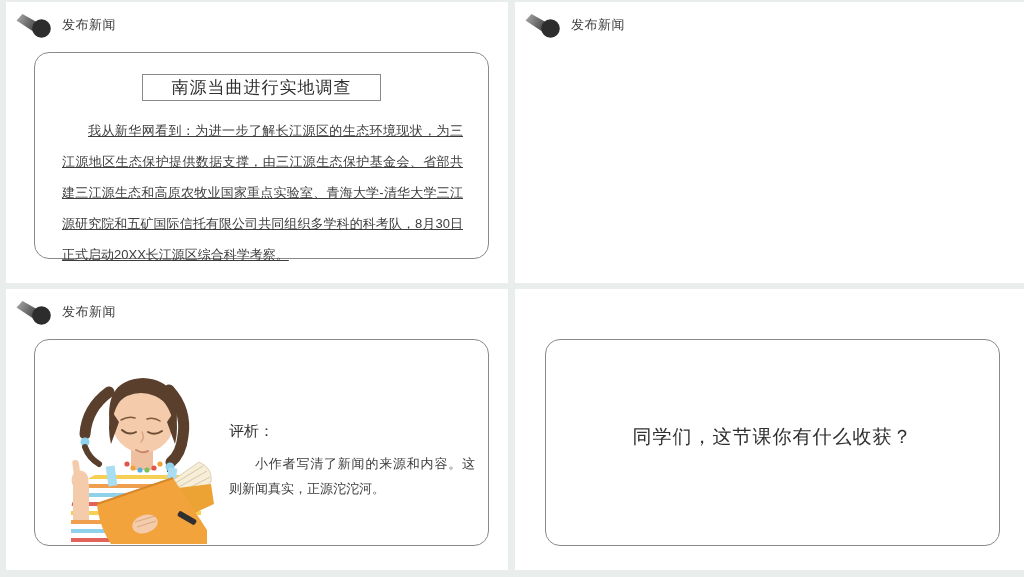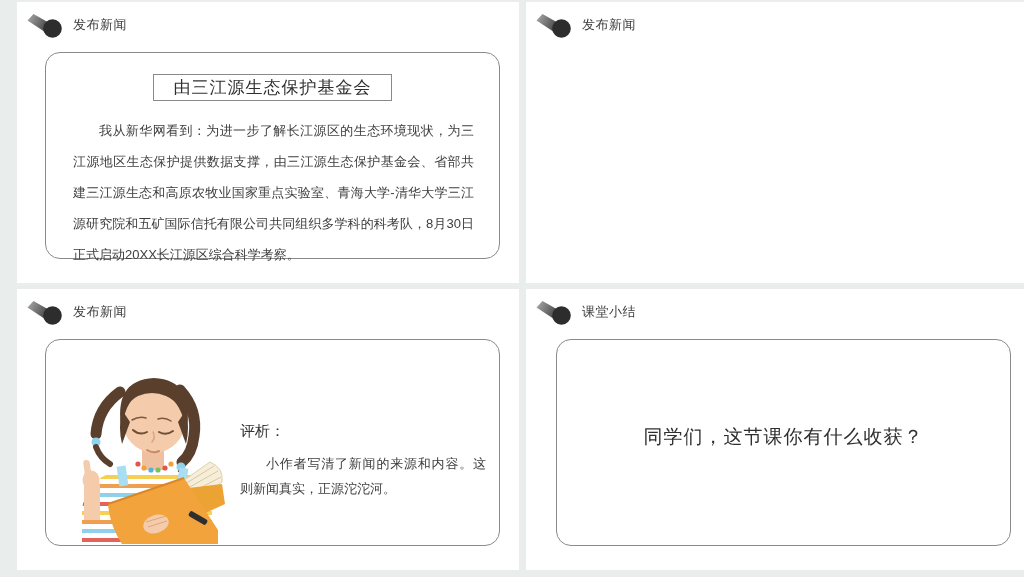--- a/index.html
+++ b/index.html
@@ -5,21 +5,21 @@
   * { box-sizing: border-box; margin: 0; padding: 0; }
   html, body { width: 1024px; height: 577px; }
   body {
     background: #e9eeec;
     font-family: "Liberation Sans", "DejaVu Sans", sans-serif;
     color: #3b3b3b;
   }
   .grid {
     display: grid;
     width: 1024px; height: 577px;
-    padding: 2px 3px 7px 17px;
+    padding: 2px 3px 7px 6px;
     grid-template-columns: 502px 509px;
     grid-template-rows: 281px 281px;
     column-gap: 7px; row-gap: 6px;
   }
   .card { position: relative; background: #ffffff; overflow: hidden; }
   .hdr { position: absolute; top: 9px; left: 10px; display: flex; align-items: center; gap: 9px; }
   .mic { width: 37px; height: 28px; display: block; }
   .hdr-label { font-size: 13px; color: #3c3c3c; letter-spacing: 0.5px; }
   .box {
     position: absolute; top: 50px; height: 207px;
@@ -29,21 +29,21 @@
   .card-r .box { left: 30px; width: 455px; }
   .title-frame {
     width: 239px; height: 27px; margin: 21px auto 0;
     border: 1px solid #8a8a8a;
     text-align: center; font-size: 17px; line-height: 25px; color: #2f2f2f;
     letter-spacing: 1px;
   }
   .news-body {
     margin: 14px 25px 0 27px;
     font-size: 13px; line-height: 31px;
-    text-align: justify; text-indent: 2em; color: #3d3d3d;
+    text-align: justify; text-indent: 2em; color: #3d3d3d; text-decoration: underline;
   }
   .news-body2 {
     margin: 33px 22px 0 22px;
     font-size: 13px; line-height: 30px;
     text-align: justify; text-indent: 2em; color: #3d3d3d;
     letter-spacing: 0.6px;
   }
   .girl-art { position: absolute; left: 6px; bottom: 1px; width: 173px; height: 172px; display: block; }
   .review { position: absolute; left: 194px; top: 82px; width: 246px; }
   .review-label { font-size: 15px; color: #333333; margin-bottom: 10px; font-weight: normal; }
@@ -64,21 +64,21 @@
             <stop offset="0" stop-color="#ababab"></stop>
               <stop offset="1" stop-color="#3f3f3f"></stop>
           </linearGradient>
         </defs>
         <polygon points="0.5,9.5 6.5,3 25,13.5 19.5,22" fill="url(#micg)"></polygon>
         <circle cx="25.5" cy="17.5" r="9.3" fill="#2d2d2d"></circle>
       </svg>
       <span class="hdr-label">发布新闻</span>
     </div>
     <div class="box">
-      <div class="title-frame">由三江源生态保护基金会</div>
+      <div class="title-frame">南源当曲进行实地调查</div>
       <p class="news-body">我从新华网看到：为进一步了解长江源区的生态环境现状，为三江源地区生态保护提供数据支撑，由三江源生态保护基金会、省部共建三江源生态和高原农牧业国家重点实验室、青海大学-清华大学三江源研究院和五矿国际信托有限公司共同组织多学科的科考队，8月30日正式启动20XX长江源区综合科学考察。</p>
     </div>
   </section>
 
   <section class="card card-r">
     <div class="hdr">
       <svg class="mic" viewBox="0 0 37 28">
         <polygon points="0.5,9.5 6.5,3 25,13.5 19.5,22" fill="url(#micg)"></polygon>
         <circle cx="25.5" cy="17.5" r="9.3" fill="#2d2d2d"></circle>
       </svg>
@@ -161,25 +161,18 @@
         <path d="M94 150 L114 144 M96 155 L115 149" stroke="#dda77f" stroke-width="1" fill="none"></path>
       </svg>
       <div class="review">
         <div class="review-label">评析：</div>
         <p class="review-body">小作者写清了新闻的来源和内容。这则新闻真实，正源沱沱河。</p>
       </div>
     </div>
   </section>
 
   <section class="card card-r">
-    <div class="hdr">
-      <svg class="mic" viewBox="0 0 37 28">
-        <polygon points="0.5,9.5 6.5,3 25,13.5 19.5,22" fill="url(#micg)"></polygon>
-        <circle cx="25.5" cy="17.5" r="9.3" fill="#2d2d2d"></circle>
-      </svg>
-      <span class="hdr-label">课堂小结</span>
-    </div>
     <div class="box summary-box">
       <div class="summary-text">同学们，这节课你有什么收获？</div>
     </div>
   </section>
 
 </div>
 
 </body></html>

